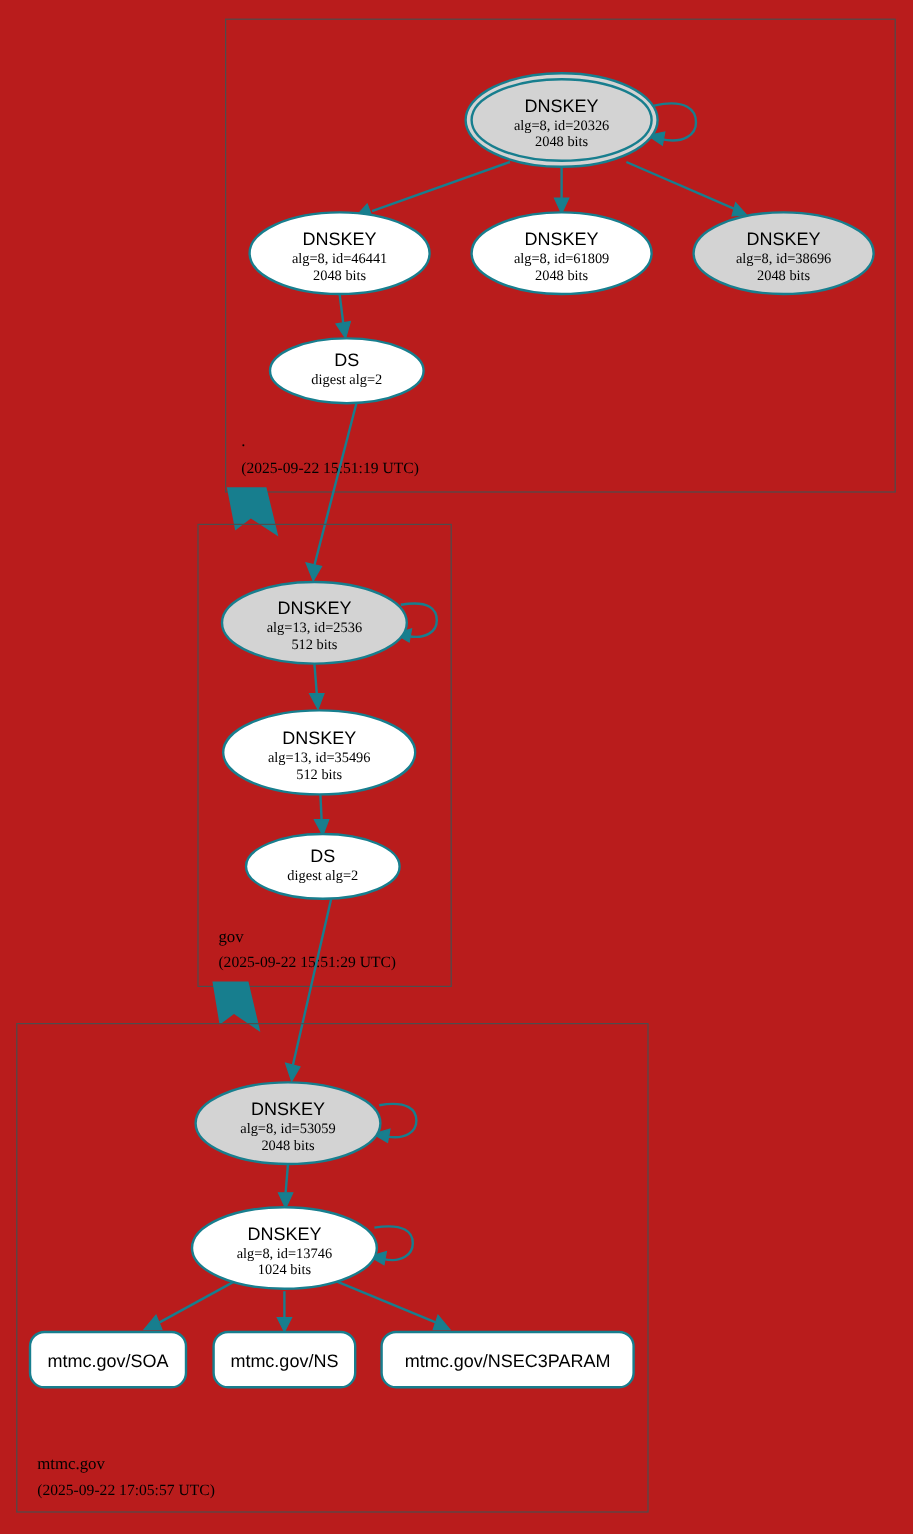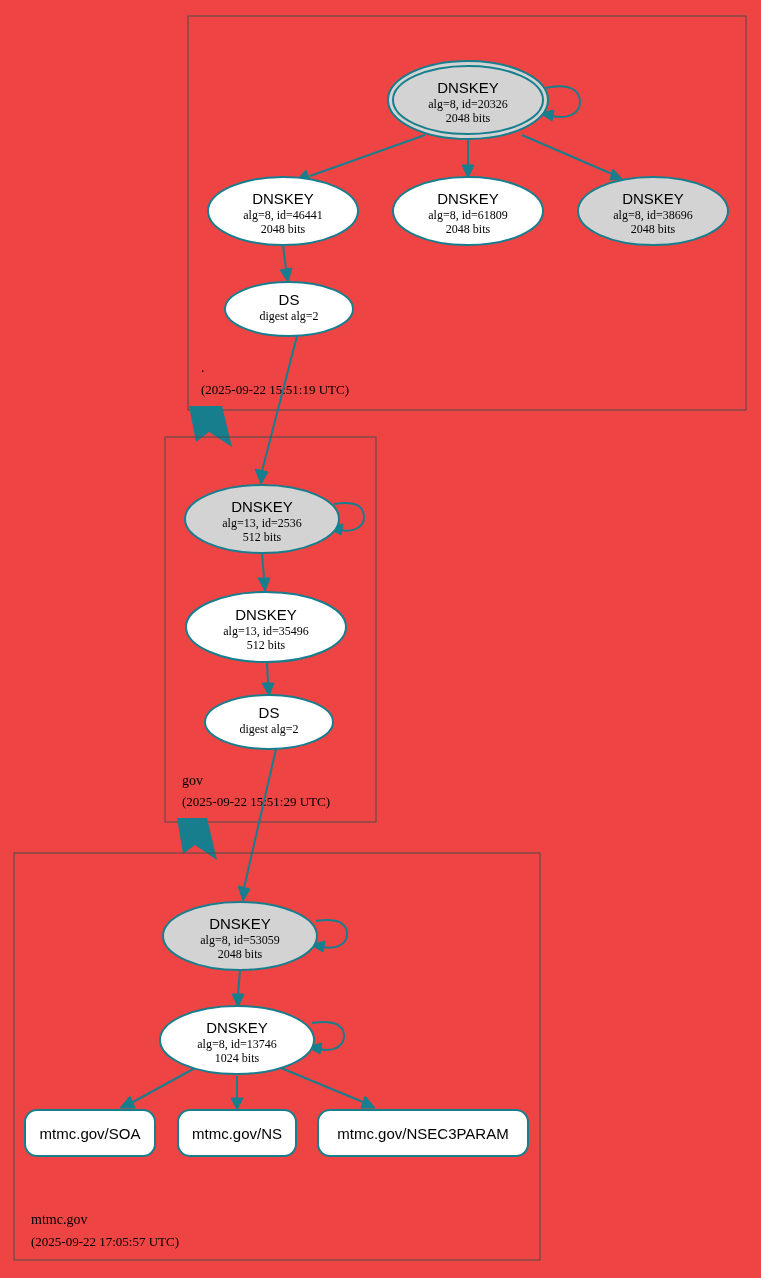--- a/index.html
+++ b/index.html
@@ -4,21 +4,21 @@
 <style>
   html, body {
     margin: 0;
     padding: 0;
     background: #ffffff;
   }
   #canvas {
     position: relative;
     width: 761px;
     height: 1278px;
-    background: #ef4444;
+    background: #b91c1c;
     font-family: "Liberation Sans", sans-serif;
     overflow: hidden;
   }
   #graph-svg {
     position: absolute;
     left: 0;
     top: 0;
     width: 761px;
     height: 1278px;
   }

